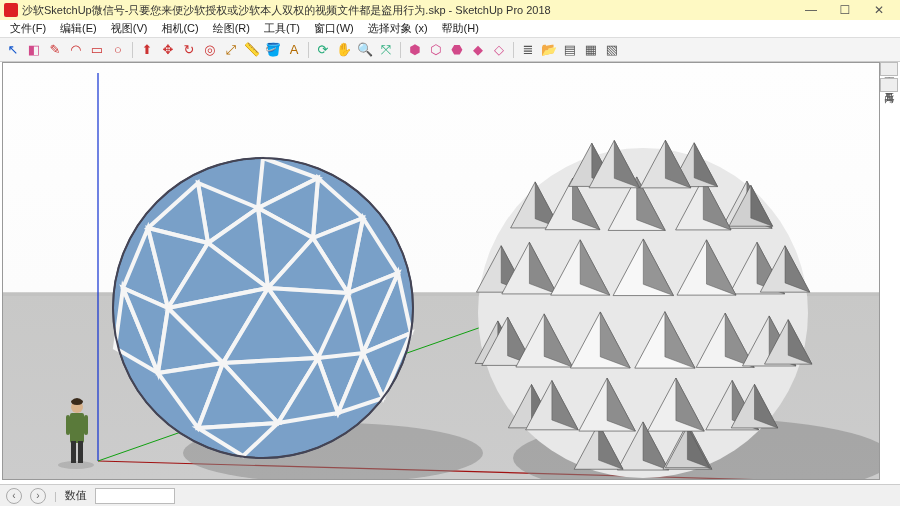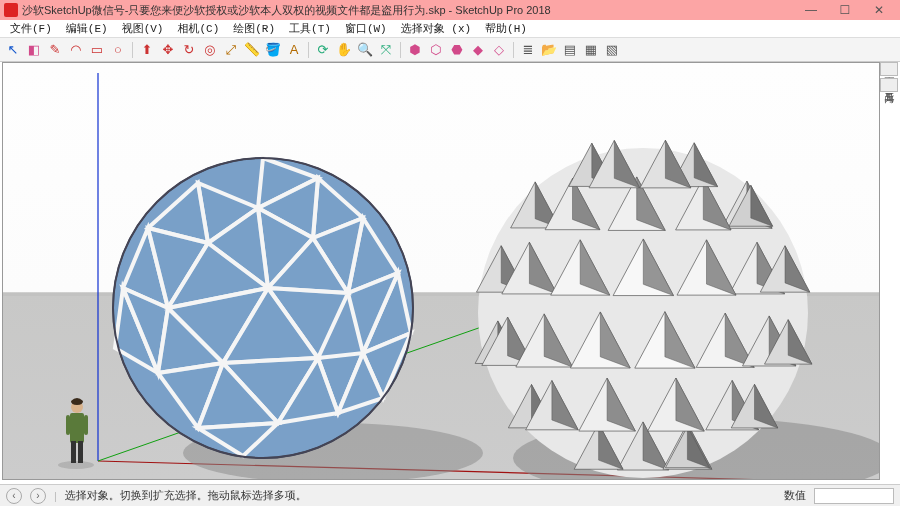--- a/index.html
+++ b/index.html
@@ -1,23 +1,23 @@
 <!DOCTYPE html>
 <html><head>
 <meta charset="utf-8">
 <style>
   * { margin: 0; padding: 0; box-sizing: border-box; }
   body { font-family: "Microsoft YaHei", sans-serif; font-size: 11px; background: #fff; width: 900px; height: 506px; overflow: hidden; position: relative; }
-  .titlebar { height: 20px; display: flex; align-items: center; padding: 0 4px; background: #fca5a5; }
+  .titlebar { height: 20px; display: flex; align-items: center; padding: 0 4px; background: #fef9c3; }
   .titlebar .icon { width: 14px; height: 14px; background: #d22; margin-right: 4px; border-radius: 2px; }
   .titlebar .title { flex: 1; color: #333; font-size: 11px; white-space: nowrap; overflow: hidden; }
   .winbtns { display: flex; gap: 0; }
   .winbtn { width: 34px; height: 20px; display: flex; align-items: center; justify-content: center; color: #555; font-size: 12px; cursor: pointer; }
   .menubar { height: 18px; display: flex; align-items: center; padding: 0 4px; gap: 2px; border-bottom: 1px solid #ddd; }
-  .menuitem { padding: 1px 6px; cursor: pointer; color: #222; font-family: Liberation Mono, monospace; }
+  .menuitem { padding: 1px 6px; cursor: pointer; color: #222; }
   .toolbar { height: 24px; display: flex; align-items: center; padding: 2px 4px; gap: 3px; border-bottom: 1px solid #ccc; background: #f4f4f4; }
   .tbtn { width: 18px; height: 18px; display: flex; align-items: center; justify-content: center; cursor: pointer; border-radius: 2px; }
   .tsep { width: 1px; height: 16px; background: #ccc; margin: 0 2px; }
   .viewport { position: relative; width: 878px; height: 418px; margin-left: 2px; background: linear-gradient(to bottom, #fefefe 0%, #fcfcfc 55%, #c8c8c7 55.2%, #cccccc 100%); border: 1px solid #999; overflow: hidden; }
   .right-tray { position: absolute; right: 2px; top: 62px; width: 18px; display: flex; flex-direction: column; gap: 2px; }
   .tray-tab { writing-mode: vertical-rl; font-size: 10px; background: #eee; border: 1px solid #bbb; padding: 6px 1px; text-align: center; color: #555; cursor: pointer; }
   .statusbar { position: absolute; bottom: 0; left: 0; right: 0; height: 22px; display: flex; align-items: center; padding: 0 6px; background: #f0f0f0; border-top: 1px solid #ccc; font-size: 11px; color: #333; gap: 8px; }
   .statusbar .hint { flex: 1; }
   .navbtn { width: 16px; height: 16px; border: 1px solid #aaa; border-radius: 8px; display: flex; align-items: center; justify-content: center; font-size: 10px; color: #666; cursor: pointer; }
   .vbox { background: #fff; border: 1px solid #bbb; padding: 1px 6px; font-size: 11px; }
@@ -297,16 +297,15 @@
 
 <div class="right-tray" id="tray">
     <div class="tray-tab">默认面板</div>
     <div class="tray-tab">工具向导</div>
   </div>
 
 <div class="statusbar">
   <div class="navbtn">‹</div>
   <div class="navbtn">›</div>
   <span style="color:#bbb">|</span>
-  <div class="hint">选择对象。切换到扩充选择。拖动鼠标选择多项。</div>
   <div>数值</div>
   <div class="vbox" style="width:80px;height:16px"></div>
 </div>
 
 </body></html>

